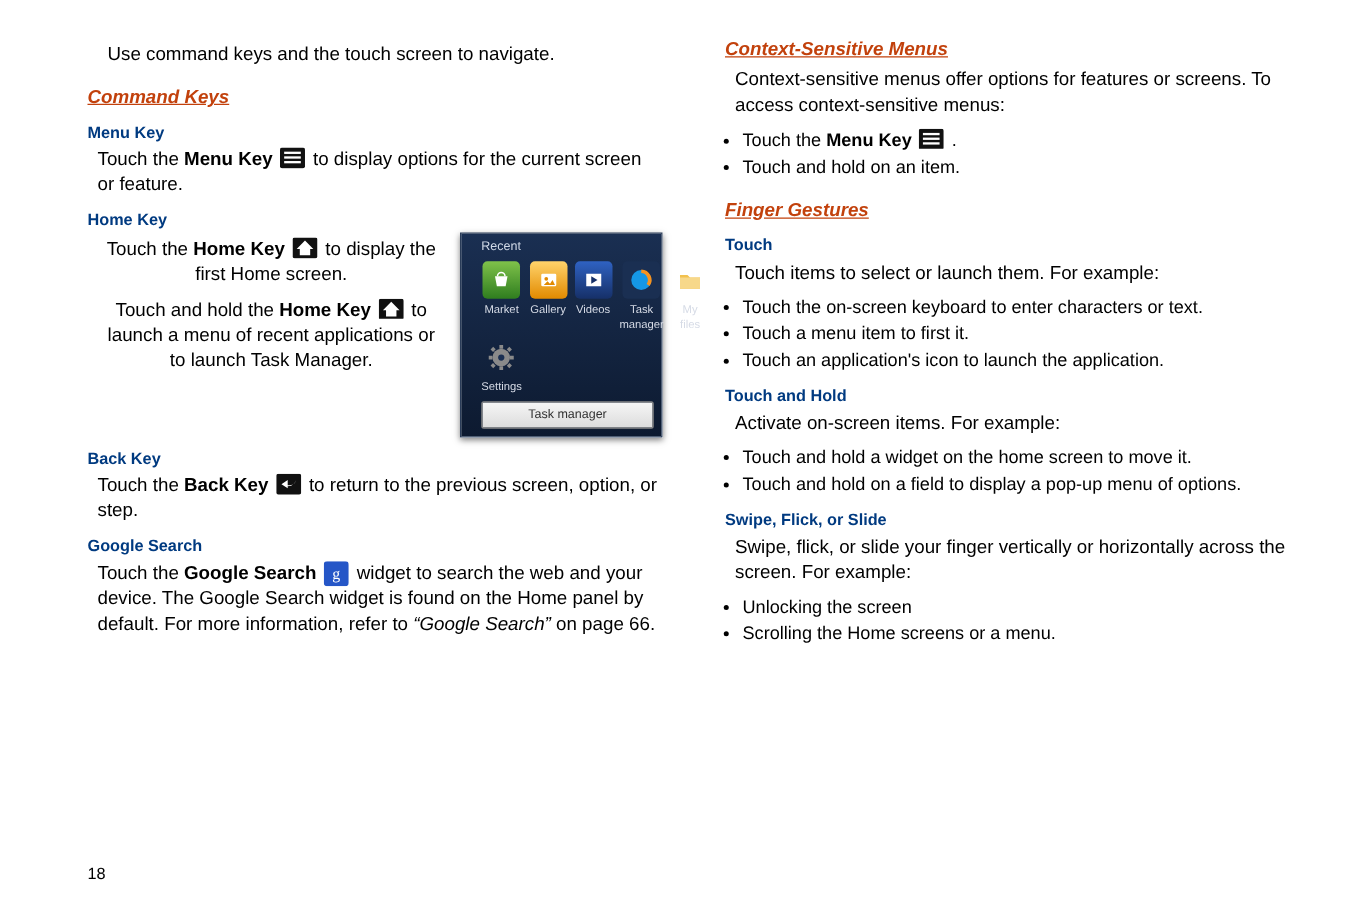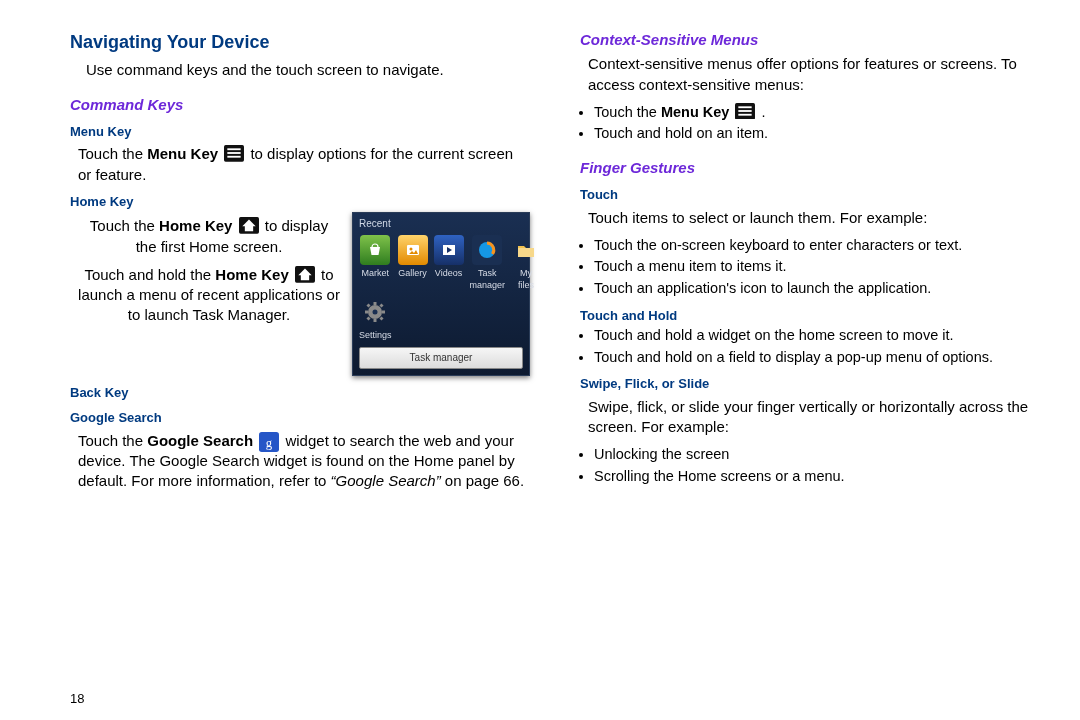--- a/index.html
+++ b/index.html
@@ -25,25 +25,26 @@
     position: relative;
     line-height: 1.35;
   }
   h2.section-title {
     color: #003a80;
     font-weight: bold;
     font-size: 18px;
     margin: 0 0 6px 0;
   }
   .sub-ital {
-    color: #6d28d9;
+    color: #c2410c;
     font-weight: bold;
     font-style: italic;
     font-size: 15px;
     margin: 14px 0 2px 0;
+    text-decoration: underline;
   }
   .sub-bold {
     color: #003a80;
     font-weight: bold;
     font-size: 13px;
     margin: 8px 0 2px 0;
   }
   p {
     margin: 4px 0 8px 16px;
     font-size: 15px;
@@ -79,27 +80,27 @@
 
   .row-wrap {
     display: flex;
     gap: 12px;
     align-items: flex-start;
   }
   .row-wrap .textside { flex: 1; text-align: center; }
 
   
   .recent-panel {
-    width: 178px;
+    width: 162px;
     background: linear-gradient(#1a2f52, #0d1a30);
     border: 1px solid #2a3c58;
     box-shadow: 0 2px 5px rgba(0,0,0,.5);
     color: #cfd8e6;
     font-size: 10px;
-    padding: 4px 6px 6px 6px;
+    padding: 4px 6px 6px 16px;
     box-sizing: border-box;
   }
   .recent-panel .hdr { font-size: 10px; margin-bottom: 4px; }
   .grid6 {
     display: grid;
     grid-template-columns: repeat(5, 1fr);
     gap: 6px 6px;
     margin-bottom: 6px;
   }
   .tile {
@@ -125,21 +126,20 @@
     font-size: 10px;
     padding: 3px 0;
   }
 </style>
 </head>
 <body>
 
 <div class="page">
 
   <div class="col">
-    <h2 class="section-title">Navigating Your Device</h2>
     <p>Use command keys and the touch screen to navigate.</p>
 
     <div class="sub-ital">Command Keys</div>
 
     <div class="sub-bold">Menu Key</div>
     <p class="body">
       <span>Touch the </span><span class="bold">Menu Key</span>
       <span class="key-icon">
         <svg viewBox="0 0 24 20">
             <rect x="0" y="0" width="24" height="20" rx="2" fill="#111"></rect>
@@ -243,20 +243,30 @@
                 </svg>
               </div>
             <div>Settings</div>
           </div>
         </div>
         <div class="btn-tm">Task manager</div>
       </div>
     </div>
 
     <div class="sub-bold">Back Key</div>
+    <p class="body">
+      <span>Touch the </span><span class="bold">Back Key</span>
+      <span class="key-icon">
+        <svg viewBox="0 0 24 20">
+            <rect x="0" y="0" width="24" height="20" rx="2" fill="#111"></rect>
+            <path d="M11 6 L5 10 L11 14 V12 C16 12 18 9 19 6 C18 10 16 11 11 11 Z" fill="#fff"></path>
+          </svg>
+      </span>
+      <span> to return to the previous screen, option, or step.</span>
+    </p>
 
     <div class="sub-bold">Google Search</div>
     <p class="body">
       <span>Touch the </span><span class="bold">Google Search</span>
       <span class="key-icon">
         <svg viewBox="0 0 22 22">
             <rect x="0" y="0" width="22" height="22" rx="3" fill="#2556c7"></rect>
             <text x="11" y="16" text-anchor="middle" font-size="14" font-family="Georgia,serif" fill="#fff">g</text>
           </svg>
       </span>
@@ -283,25 +293,26 @@
       </li>
       <li>Touch and hold on an item.</li>
     </ul>
 
     <div class="sub-ital">Finger Gestures</div>
 
     <div class="sub-bold">Touch</div>
     <p class="body">Touch items to select or launch them. For example:</p>
     <ul class="bul">
       <li>Touch the on-screen keyboard to enter characters or text.</li>
-      <li>Touch a menu item to items it.</li>
+      <li>Touch a menu item to first it.</li>
       <li>Touch an application's icon to launch the application.</li>
     </ul>
 
     <div class="sub-bold">Touch and Hold</div>
+    <p class="body">Activate on-screen items. For example:</p>
     <ul class="bul">
       <li>Touch and hold a widget on the home screen to move it.</li>
       <li>Touch and hold on a field to display a pop-up menu of options.</li>
     </ul>
 
     <div class="sub-bold">Swipe, Flick, or Slide</div>
     <p class="body">Swipe, flick, or slide your finger vertically or horizontally across the screen. For example:</p>
     <ul class="bul">
       <li>Unlocking the screen</li>
       <li>Scrolling the Home screens or a menu.</li>

